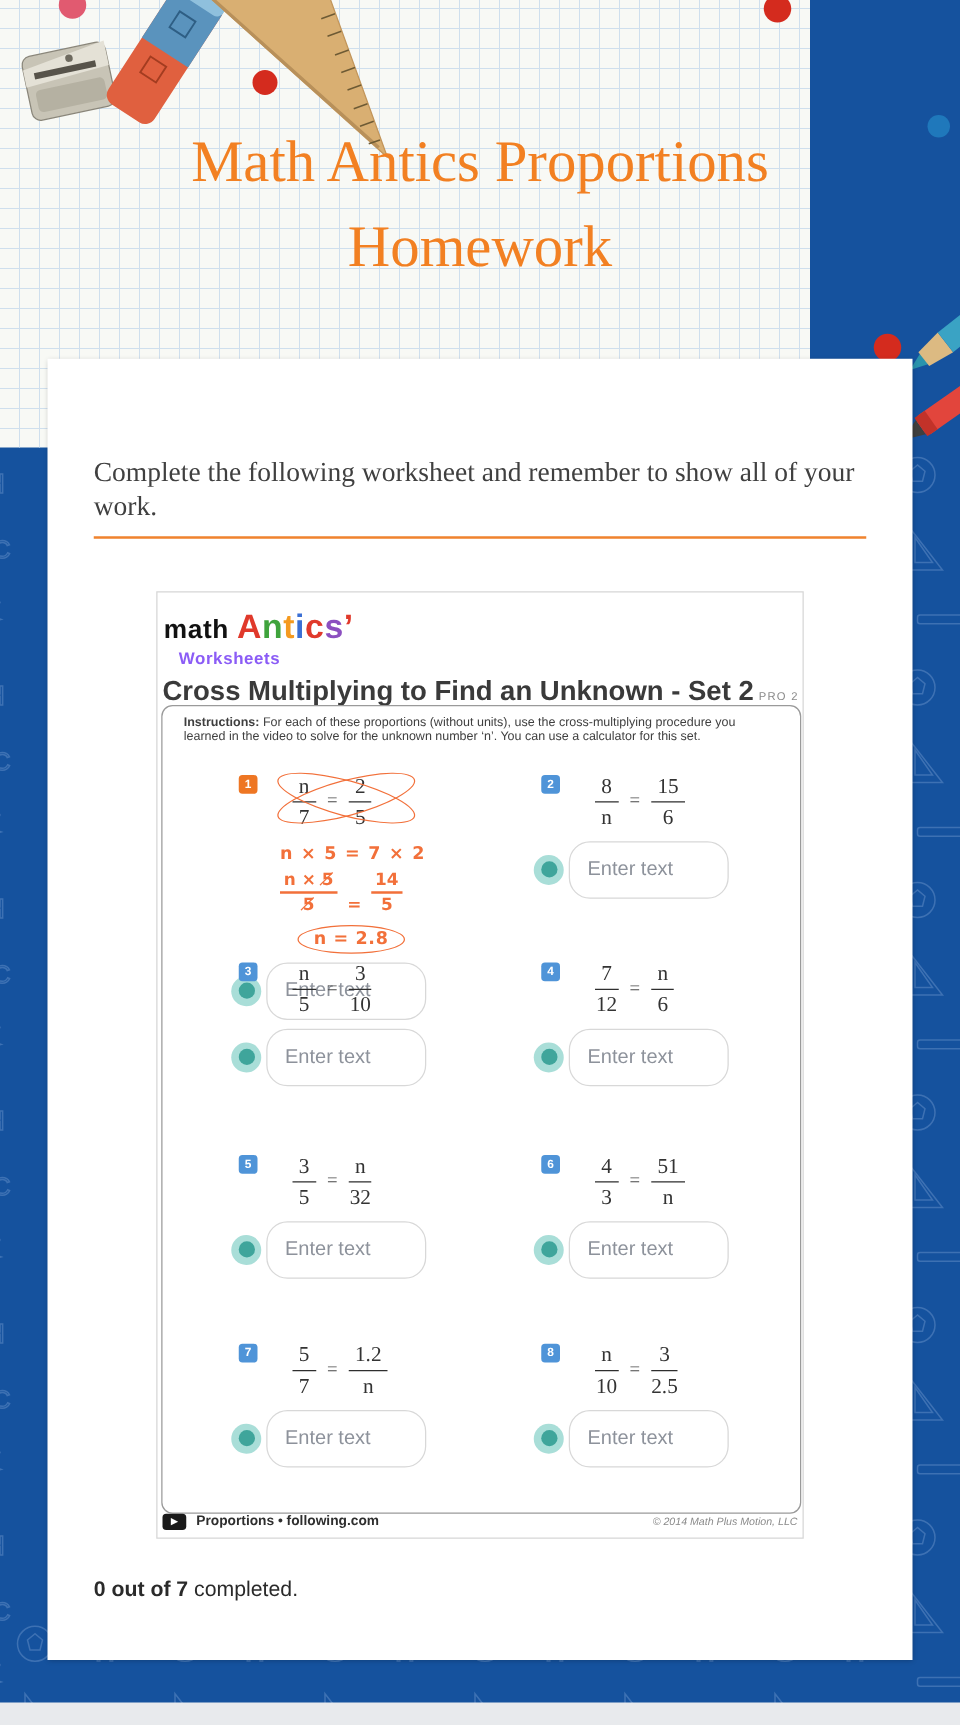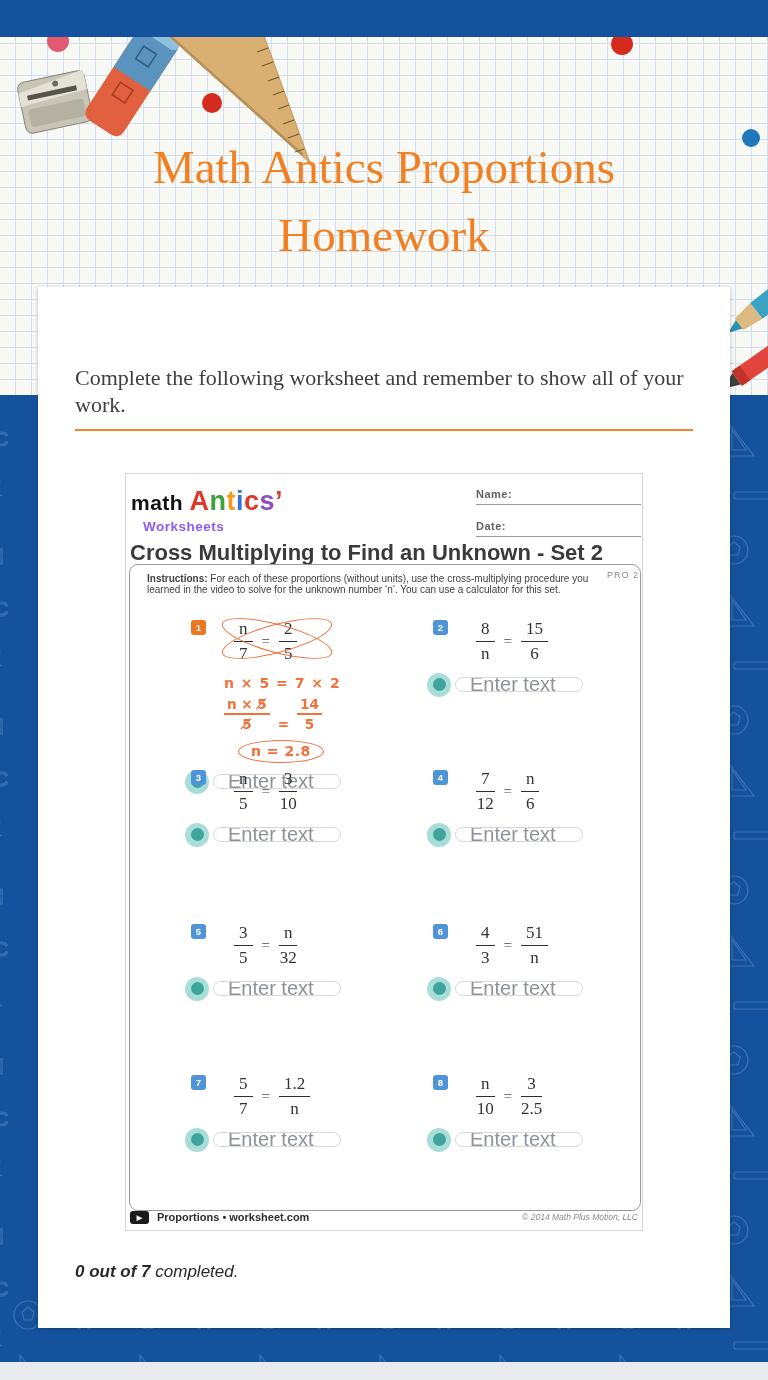--- a/index.html
+++ b/index.html
@@ -5,26 +5,25 @@
   html,body{margin:0;padding:0;}
   body{
     width:768px;height:1380px;position:relative;overflow:hidden;
     background:#15529e;
     font-family:"Liberation Sans",sans-serif;
   }
   
   .doodles{position:absolute;top:0;left:0;z-index:0;}
   
   .banner{
-    position:absolute;top:0;left:0;width:768px;height:358px;z-index:1;
+    position:absolute;top:0;left:0;width:648px;height:358px;z-index:1;
     background-color:#f8f9f5;
     background-image:
       repeating-linear-gradient(0deg, transparent 0 15px, #cfdfed 15px 16px),
       repeating-linear-gradient(90deg, transparent 0 15px, #cfdfed 15px 16px);
-    margin-top: 37px;
   }
   .banner-art{position:absolute;top:0;left:0;}
   .page-title{
     position:absolute;top:96px;left:64px;width:640px;margin:0;
     font-family:"Liberation Serif",serif;font-weight:500;
     font-size:47px;line-height:1.45;text-align:center;color:#f28022;
   }
   
   .card{
     position:absolute;left:38px;top:287px;width:692px;height:1041px;z-index:2;
@@ -43,21 +42,21 @@
     color:#3b3b3b;
   }
   .ws-logo{position:absolute;left:5px;top:14px;line-height:1;}
   .logo-line1{font-weight:bold;font-size:21px;letter-spacing:.5px;color:#111;}
   .logo-line1 .antics{font-size:27px;}
   .logo-sub{font-size:13.5px;font-weight:bold;color:#8b5cf6;margin:5px 0 0 12px;letter-spacing:.5px;}
   .nd-block{position:absolute;right:1px;top:10px;width:165px;}
   .nd-row{border-bottom:1px solid #9a9a9a;margin-bottom:11px;padding-bottom:2px;}
   .nd-row .lbl{font-size:11px;font-weight:bold;color:#5f5f5f;letter-spacing:.5px;}
   .ws-title{position:absolute;left:4px;top:66px;font-size:22px;font-weight:bold;color:#3a3a3a;}
-  .ws-pro{position:absolute;right:3px;top:96px;font-size:9px;color:#8a8a8a;letter-spacing:1px;}
+  .ws-pro{position:absolute;right:3px;top:78px;font-size:9px;color:#8a8a8a;letter-spacing:1px;}
   .ws-box{
     position:absolute;left:3px;top:90px;width:512px;height:647px;box-sizing:border-box;
     border:1px solid #9a9a9a;border-radius:9px;
   }
   .ws-instr{padding:8px 24px 0 17px;font-size:10px;line-height:1.16;color:#3f3f3f;}
   .ws-instr b{font-weight:bold;}
   
   .problems{
     display:grid;grid-template-columns:242px 1fr;grid-template-rows:150px 154px 151px auto;
     margin:21px 0 0 58px;
@@ -80,22 +79,22 @@
   }
   .oval1{transform:rotate(15deg);}
   .oval2{transform:rotate(-15deg);}
   .p-input-row{display:flex;align-items:center;gap:4px;margin:7px 0 0 -3px;}
   .teal-dot{
     flex:0 0 auto;width:24px;height:24px;border-radius:50%;background:#a9ded8;
     display:flex;align-items:center;justify-content:center;
   }
   .teal-core{width:13px;height:13px;border-radius:50%;background:#3fa59b;}
   .answer-input{
-    width:128px;height:15px;box-sizing:border-box;border:1px solid #d8d8d8;border-radius:17px;
-    padding:0 10px 0 14px;font-family:"Liberation Sans",sans-serif;font-size:20px;color:#555;
+    width:128px;height:46px;box-sizing:border-box;border:1px solid #d8d8d8;border-radius:17px;
+    padding:0 10px 0 14px;font-family:"Liberation Sans",sans-serif;font-size:16px;color:#555;
     background:#fff;outline:none;
   }
   .answer-input::placeholder{color:#8d929b;opacity:1;}
   
   .work{margin:9px 0 0 36px;color:#f2703a;font-family:"DejaVu Sans",sans-serif;font-weight:600;}
   .work-line1{font-size:14px;letter-spacing:1px;}
   .work-frac-row{display:flex;align-items:flex-end;gap:8px;margin-top:5px;font-size:13.5px;}
   .wfrac{display:inline-block;text-align:center;}
   .wfrac .wnum{display:block;border-bottom:2px solid #f2703a;padding:0 3px 1px 3px;}
   .wfrac .wden{display:block;padding-top:1px;}
@@ -108,21 +107,21 @@
     position:absolute;left:4px;right:4px;bottom:6px;
     display:flex;justify-content:space-between;align-items:center;
   }
   .wsf-left{display:flex;align-items:center;gap:8px;font-size:11px;font-weight:600;color:#2e2e2e;}
   .play-icon{
     display:inline-block;width:19px;height:13px;background:#1a1a1a;border-radius:3px;
     color:#fff;font-size:7px;line-height:13px;text-align:center;
   }
   .wsf-right{font-size:8.5px;font-style:italic;color:#8a8a8a;}
   
-  .completion{margin-top:31px;font-size:17px;color:#2a2a2a;font-style:italic;}
+  .completion{margin-top:31px;font-size:17px;color:#2a2a2a;}
   .completion .cbold{font-weight:bold;}
   
   .bottom-strip{position:absolute;left:0;bottom:0;width:768px;height:18px;background:#e8eaed;z-index:3;}
 </style>
 </head>
 <body>
 
 <svg class="doodles" width="768" height="1380">
   <defs>
     <g id="doodle-tile" stroke="#6f97cd" fill="none" stroke-width="1.2" opacity="0.45">
@@ -214,24 +213,20 @@
 
 <main class="card">
   <p class="prompt">Complete the following worksheet and remember to show all of your work.</p>
   <hr class="orange-rule">
 
   <section class="ws">
     <div class="ws-logo">
       <div class="logo-line1"><span>math </span><span class="antics" id="logo-antics"><span style="color: rgb(224, 57, 43);">A</span><span style="color: rgb(63, 163, 60);">n</span><span style="color: rgb(245, 154, 31);">t</span><span style="color: rgb(59, 111, 212);">i</span><span style="color: rgb(224, 57, 43);">c</span><span style="color: rgb(140, 79, 192);">s</span><span style="color: rgb(224, 57, 43);">’</span></span></div>
       <div class="logo-sub">Worksheets</div>
     </div>
-    <div class="nd-block">
-      <div class="nd-row"><span class="lbl">Name:</span></div>
-      <div class="nd-row"><span class="lbl">Date:</span></div>
-    </div>
     <div class="ws-title">Cross Multiplying to Find an Unknown - Set 2</div>
     <div class="ws-pro">PRO  2</div>
 
     <div class="ws-box">
       <div class="ws-instr"><b>Instructions:</b><span> For each of these proportions (without units), use the cross-multiplying procedure you learned in the video to solve for the unknown number ‘n’.  You can use a calculator for this set.</span></div>
       <div class="problems" id="problems">
   <div class="problem">
     <div class="p-head">
       <span class="badge" style="background: rgb(238, 118, 35);">1</span>
       <span class="eq-wrap">
@@ -460,21 +455,21 @@
               </span>
       <input type="text" class="answer-input" placeholder="Enter text" style="">
     </div>
   </div>
 </div>
     </div>
 
     <div class="ws-footer">
       <span class="wsf-left">
           <span class="play-icon">▶</span>
-          <span>Proportions • worksheet.com</span>
+          <span>Proportions • following.com</span>
         </span>
       <span class="wsf-right">© 2014 Math Plus Motion, LLC</span>
     </div>
   </section>
 
   <p class="completion"><span class="cbold">0 out of 7</span><span> completed.</span></p>
 </main>
 
 <div class="bottom-strip"></div>
 

